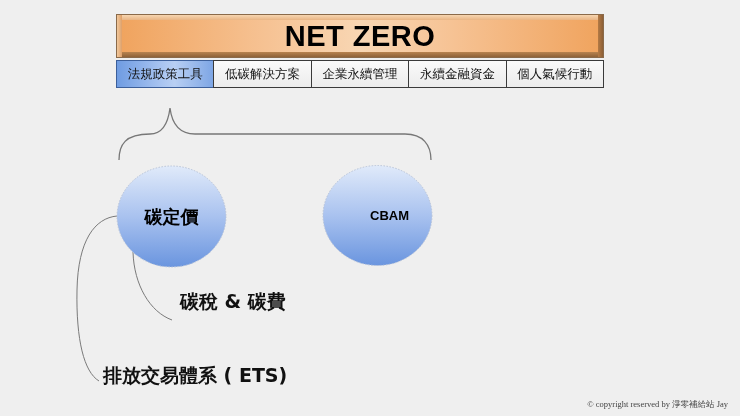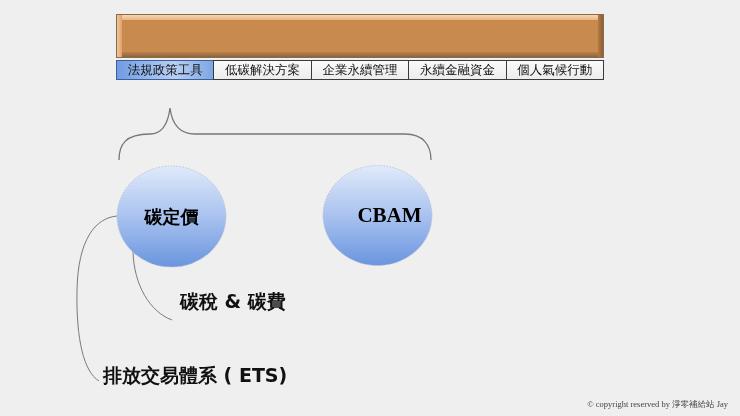--- a/index.html
+++ b/index.html
@@ -60,21 +60,21 @@
       position: absolute;
       left: 116px;
       top: 60px;
       width: 488px;
       height: 32px;
       display: flex;
     }
     .tab {
       flex: 1;
       box-sizing: border-box;
-      height: 20px;
+      height: 28px;
       border: 1px solid #3a3a3a;
       margin-left: -1px;
       background: linear-gradient(#fafafa, #ececec);
       display: flex;
       align-items: center;
       justify-content: center;
       font-family: "DejaVu Sans", sans-serif;
       font-size: 12.5px;
       color: #111;
       cursor: pointer;
@@ -97,22 +97,22 @@
       font-weight: bold;
       color: #000000;
       cursor: pointer;
     }
     .node-label {
       font-family: "DejaVu Sans", sans-serif;
       font-weight: bold;
       font-size: 18px;
     }
     .node-label.latin {
-      font-family: Liberation Serif, serif;
-      font-size: 21px;
+      font-family: Liberation Sans, sans-serif;
+      font-size: 13px;
       margin-left: 24px;
     }
     .leaf {
       position: absolute;
       font-family: "DejaVu Sans", sans-serif;
       font-weight: bold;
       color: #111;
       white-space: nowrap;
       line-height: 1;
     }
@@ -137,20 +137,23 @@
     }
   </style>
 </head>
 <body>
 
 <div class="banner">
   <div class="banner-bevel-top"></div>
   <div class="banner-bevel-bottom"></div>
   <div class="banner-bevel-left"></div>
   <div class="banner-bevel-right"></div>
+  <div class="banner-face">
+    <span class="banner-title">NET ZERO</span>
+  </div>
 </div>
 
 <div class="tabs">
   <div class="tab active">法規政策工具</div>
   <div class="tab">低碳解決方案</div>
   <div class="tab">企業永續管理</div>
   <div class="tab">永續金融資金</div>
   <div class="tab">個人氣候行動</div>
 </div>
 

